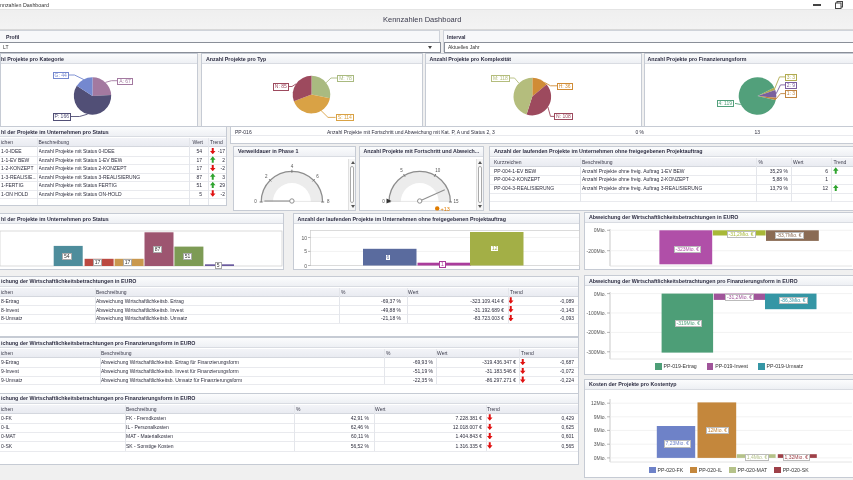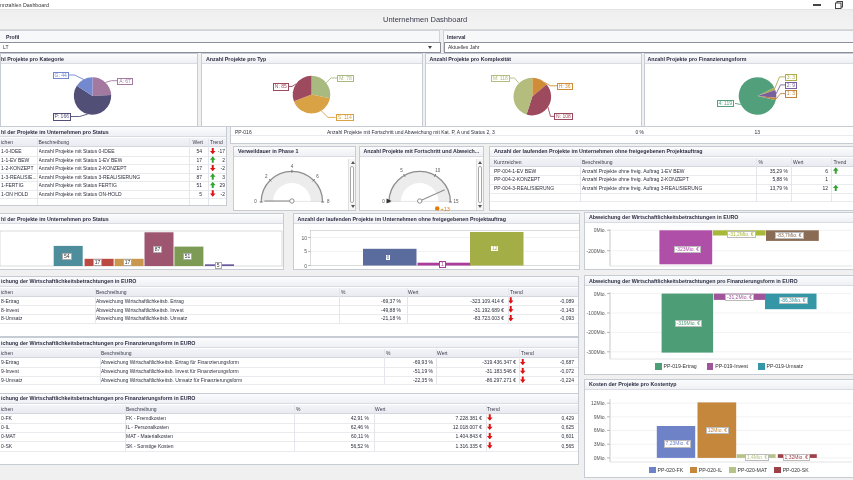--- a/index.html
+++ b/index.html
@@ -21,21 +21,21 @@
 
 <div class="abs" style="left:0;top:0;width:853px;height:10px;background:#fff;border-bottom:1px solid #e4e4e4;">
  <div class="abs" style="left:0;top:1.5px;font-size:5.3px;color:#333;">nnzahlen Dashboard</div>
  <div class="abs" style="left:813px;top:4px;width:8px;height:1.5px;background:#444;"></div>
  <svg class="abs" style="left:835px;top:1px;" width="8" height="8" viewBox="0 0 8 8">
    <rect x="2" y="0.5" width="5.5" height="5.5" fill="none" stroke="#444" stroke-width="1"></rect>
    <rect x="0.5" y="2" width="5.5" height="5.5" fill="#fff" stroke="#444" stroke-width="1"></rect>
  </svg>
 </div>
 <div class="abs" style="left:0;top:10px;width:853px;height:20px;background:linear-gradient(#efefef,#f3f3f3);border-bottom:1px solid #d8d8d8;">
- <div class="abs" style="left:383px;top:5px;font-size:7.5px;color:#3c3c4e;">Unternehmen Dashboard</div>
+ <div class="abs" style="left:383px;top:5px;font-size:7.5px;color:#3c3c4e;">Kennzahlen Dashboard</div>
 </div>
 
 <div class="abs" style="left:-8px;top:30px;width:448px;height:22px;border:1px solid #cfd3da;background:#f7f8fa;">
  <div class="abs" style="left:13px;top:2.5px;font-size:5.2px;font-weight:bold;color:#2d2d42;">Profil</div>
  <div class="abs" style="left:0px;top:10.5px;width:448px;height:11px;background:#fff;border:1px solid #8a8f99;">
   <div class="abs" style="left:9px;top:1.5px;font-size:5px;color:#333;">LT</div>
   <div class="abs" style="left:434px;top:3px;width:0;height:0;border-left:2.5px solid transparent;border-right:2.5px solid transparent;border-top:3.5px solid #444;"></div>
  </div>
 </div>
 <div class="abs" style="left:443px;top:30px;width:410px;height:22px;border:1px solid #cfd3da;border-right:none;background:#f7f8fa;">

